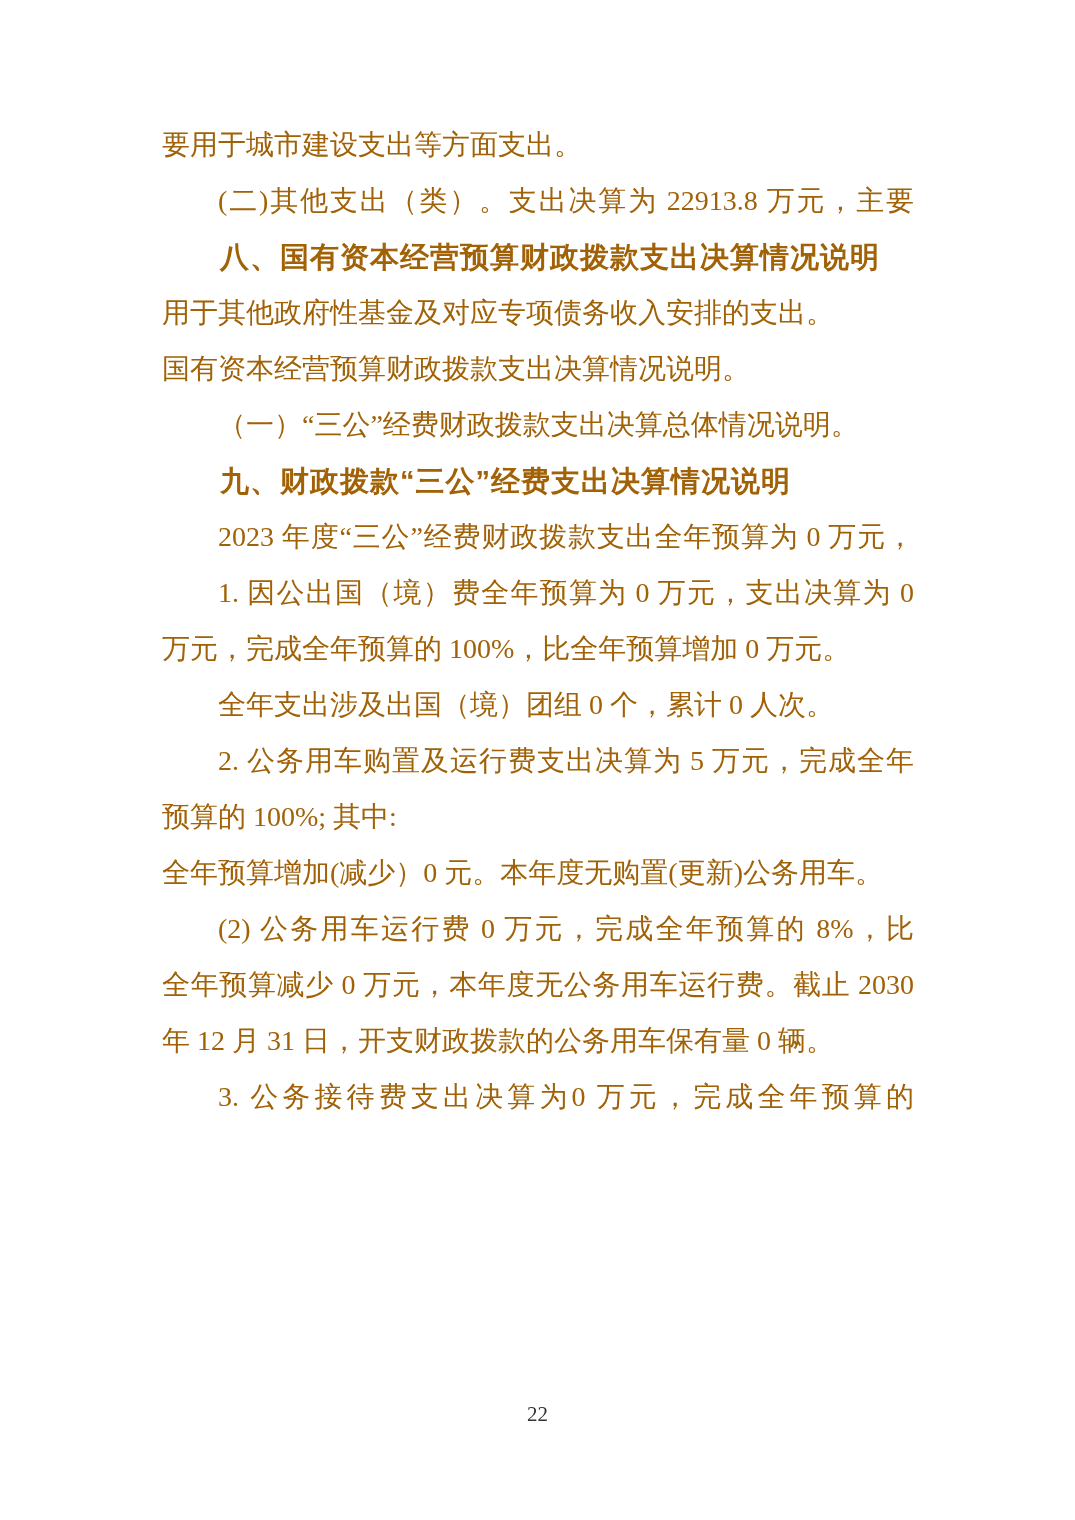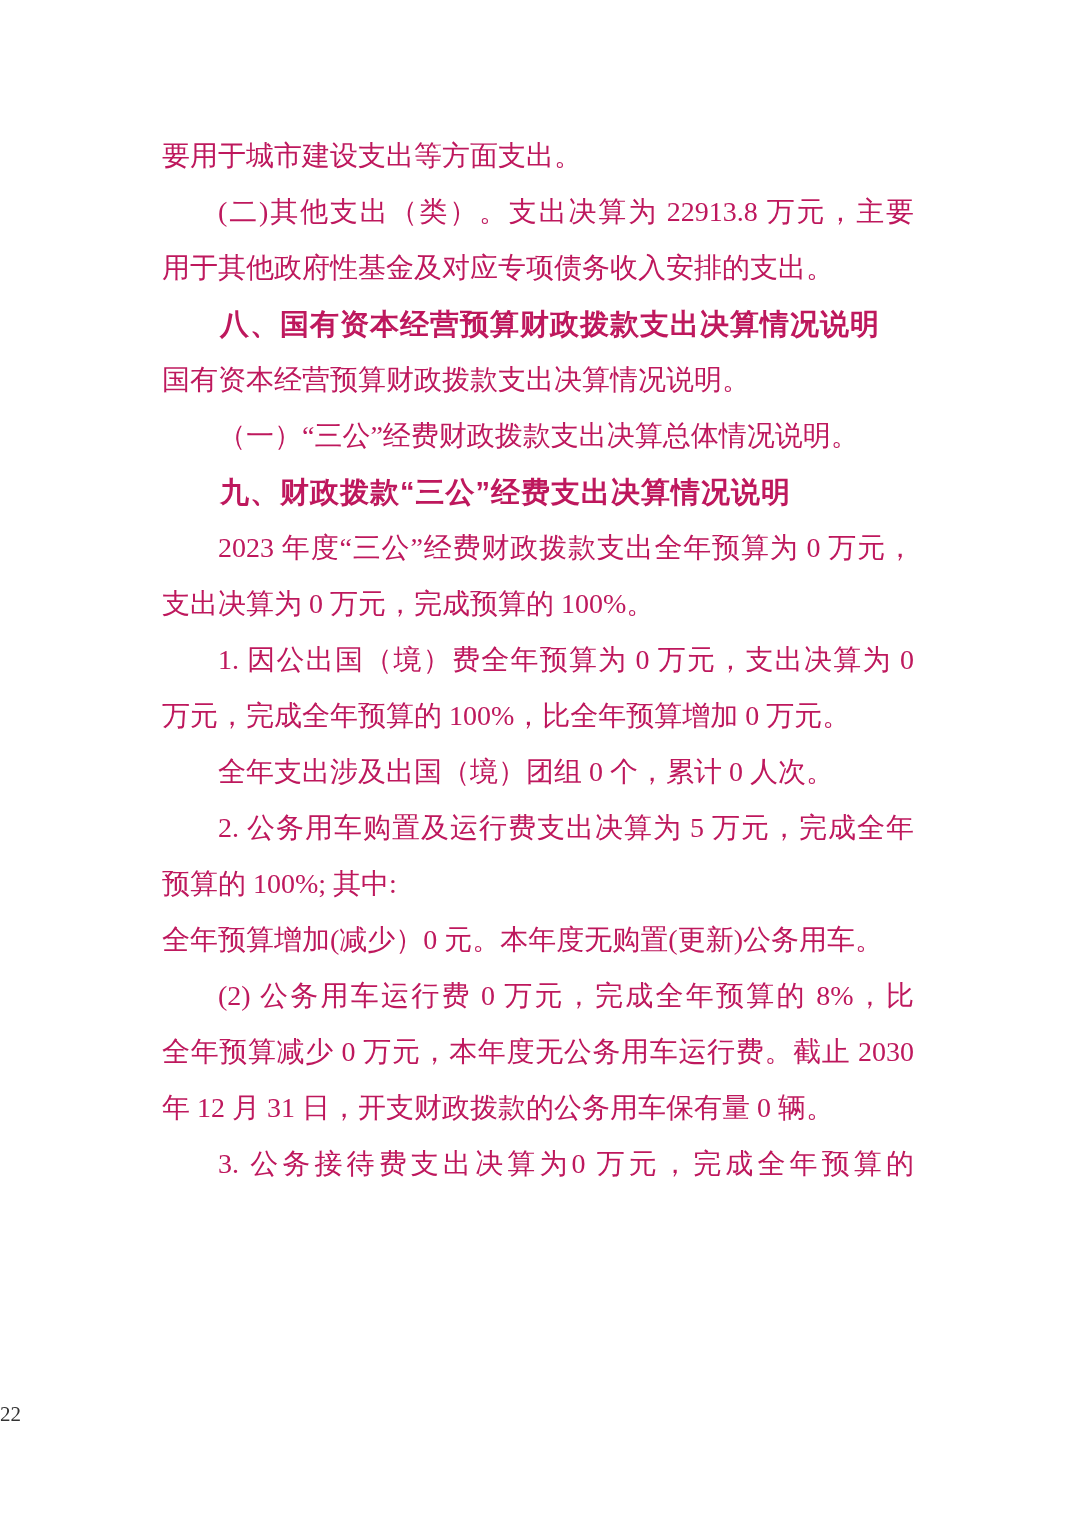--- a/index.html
+++ b/index.html
@@ -11,26 +11,26 @@
     position: relative;
     width: 1075px;
     height: 1520px;
     background: #ffffff;
     overflow: hidden;
     color: #1b1b1b;
   }
   .content {
     position: absolute;
     left: 162px;
-    top: 128px;
+    top: 117px;
     width: 752px;
     font-family: "Liberation Serif", "DejaVu Serif", serif;
     font-size: 28px;
     line-height: 56px;
-    color: #be185d;
+    color: #a16207;
   }
   .line {
     height: 56px;
     overflow: hidden;
     text-align: left;
     white-space: normal;
   }
   .line.fill {
     text-align: justify;
     text-align-last: justify;
@@ -42,39 +42,39 @@
     font-family: "Liberation Sans", "DejaVu Sans", sans-serif;
     font-weight: 700;
     font-size: 29px;
     letter-spacing: 1px;
   }
   .page-number {
     position: absolute;
     top: 1402px;
     left: 0;
     width: 100%;
+    text-align: center;
     font-family: "Liberation Serif", "DejaVu Serif", serif;
     font-size: 21px;
     color: #333333;
   }
 </style>
 </head>
 <body>
 
 <div class="page">
   <div class="content">
     <div class="line">要用于城市建设支出等方面支出。</div>
     <div class="line indent fill">(二)其他支出（类）。支出决算为 22913.8 万元，主要</div>
+    <div class="line indent heading">八、国有资本经营预算财政拨款支出决算情况说明</div>
     <div class="line">用于其他政府性基金及对应专项债务收入安排的支出。</div>
-    <div class="line indent heading">八、国有资本经营预算财政拨款支出决算情况说明</div>
     <div class="line">国有资本经营预算财政拨款支出决算情况说明。</div>
     <div class="line indent">（一）“三公”经费财政拨款支出决算总体情况说明。</div>
     <div class="line indent heading">九、财政拨款“三公”经费支出决算情况说明</div>
     <div class="line indent fill">2023 年度“三公”经费财政拨款支出全年预算为 0 万元，</div>
-    <div class="line">支出决算为 0 万元，完成预算的 100%。</div>
     <div class="line indent fill">1. 因公出国（境）费全年预算为 0 万元，支出决算为 0</div>
     <div class="line">万元，完成全年预算的 100%，比全年预算增加 0 万元。</div>
     <div class="line indent">全年支出涉及出国（境）团组 0 个，累计 0 人次。</div>
     <div class="line indent fill">2. 公务用车购置及运行费支出决算为 5 万元，完成全年</div>
     <div class="line">预算的 100%; 其中:</div>
     <div class="line">全年预算增加(减少）0 元。本年度无购置(更新)公务用车。</div>
     <div class="line indent fill">(2) 公务用车运行费 0 万元，完成全年预算的 8%，比</div>
     <div class="line fill">全年预算减少 0 万元，本年度无公务用车运行费。截止 2030</div>
     <div class="line">年 12 月 31 日，开支财政拨款的公务用车保有量 0 辆。</div>
     <div class="line indent fill">3. 公务接待费支出决算为0 万元，完成全年预算的100%，</div>

